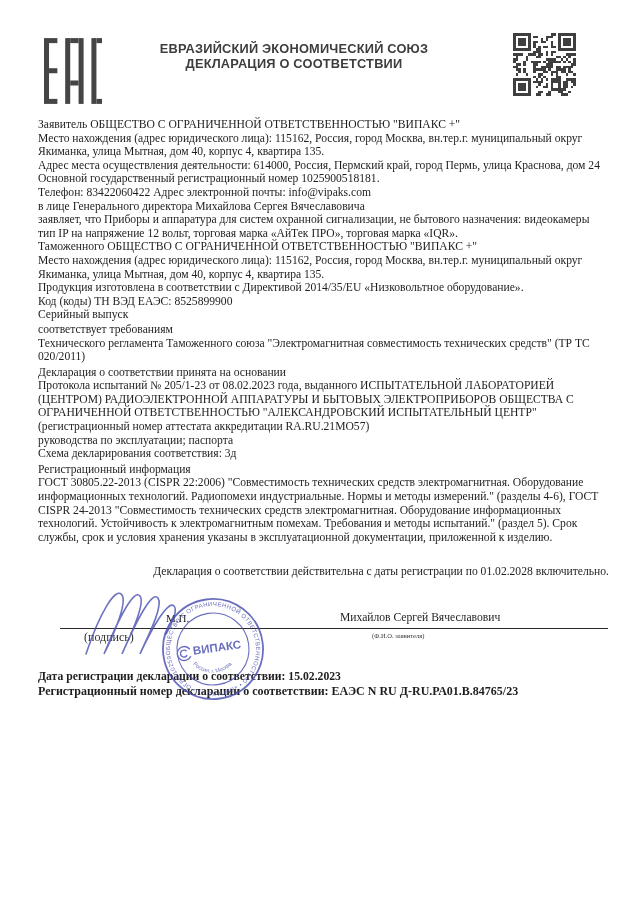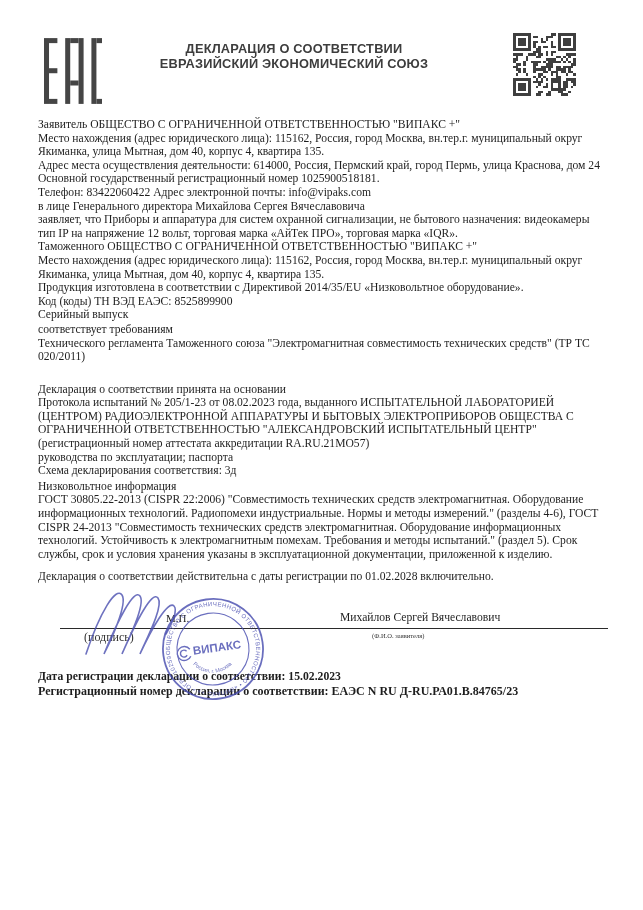--- a/index.html
+++ b/index.html
@@ -50,22 +50,22 @@
       <rect x="62" y="0" width="9" height="118"></rect>
       <rect x="47" y="0" width="15" height="9"></rect>
       <rect x="47" y="76" width="15" height="9"></rect>
       <rect x="85" y="0" width="9" height="118"></rect>
       <rect x="94" y="0" width="10" height="9"></rect>
       <rect x="94" y="109" width="10" height="9"></rect>
     </g>
   </svg>
 
   <div class="title-block">
+    <div>ЕВРАЗИЙСКИЙ ЭКОНОМИЧЕСКИЙ СОЮЗ</div>
     <div>ДЕКЛАРАЦИЯ О СООТВЕТСТВИИ</div>
-    <div>ЕВРАЗИЙСКИЙ ЭКОНОМИЧЕСКИЙ СОЮЗ</div>
   </div>
 
   <svg class="qr" id="qr-svg" viewBox="0 0 25 25" shape-rendering="crispEdges" aria-hidden="true">
       <rect x="15" y="0" width="1" height="1" fill="#3f3f3f"></rect>
       <rect x="16" y="0" width="1" height="1" fill="#3f3f3f"></rect>
       <rect x="8" y="1" width="1" height="1" fill="#3f3f3f"></rect>
       <rect x="9" y="1" width="1" height="1" fill="#3f3f3f"></rect>
       <rect x="13" y="1" width="1" height="1" fill="#3f3f3f"></rect>
       <rect x="14" y="1" width="1" height="1" fill="#3f3f3f"></rect>
       <rect x="15" y="1" width="1" height="1" fill="#3f3f3f"></rect>
@@ -279,27 +279,27 @@
       <div class="para"><span>Телефон: 83422060422 Адрес электронной почты: info@vipaks.com</span></div>
       <div class="para"><span class="b">в лице </span><span>Генерального директора Михайлова Сергея Вячеславовича</span></div>
       <div class="para"><span class="b">заявляет, что </span><span>Приборы и аппаратура для систем охранной сигнализации, не бытового назначения: видеокамеры тип IP на напряжение 12 вольт, торговая марка «АйТек ПРО», торговая марка «IQR».</span></div>
       <div class="para"><span class="b">Таможенного </span><span>ОБЩЕСТВО С ОГРАНИЧЕННОЙ ОТВЕТСТВЕННОСТЬЮ "ВИПАКС +"</span></div>
       <div class="para"><span>Место нахождения (адрес юридического лица): 115162, Россия, город Москва, вн.тер.г. муниципальный округ Якиманка, улица Мытная, дом 40, корпус 4, квартира 135.</span></div>
       <div class="para"><span>Продукция изготовлена в соответствии с Директивой 2014/35/EU «Низковольтное оборудование».</span></div>
       <div class="para"><span>Код (коды) ТН ВЭД ЕАЭС: 8525899900</span></div>
       <div class="para"><span>Серийный выпуск</span></div>
       <div class="para" style="margin-top: 1px;"><span class="b">соответствует требованиям</span></div>
       <div class="para"><span>Технического регламента Таможенного союза "Электромагнитная совместимость технических средств" (ТР ТС 020/2011)</span></div>
-      <div class="para" style="margin-top: 19px;"><span class="b">Декларация о соответствии принята на основании</span></div>
+      <div class="para" style="margin-top: 2px;"><span class="b">Декларация о соответствии принята на основании</span></div>
       <div class="para"><span>Протокола испытаний № 205/1-23 от 08.02.2023 года, выданного ИСПЫТАТЕЛЬНОЙ ЛАБОРАТОРИЕЙ (ЦЕНТРОМ) РАДИОЭЛЕКТРОННОЙ АППАРАТУРЫ И БЫТОВЫХ ЭЛЕКТРОПРИБОРОВ ОБЩЕСТВА С ОГРАНИЧЕННОЙ ОТВЕТСТВЕННОСТЬЮ "АЛЕКСАНДРОВСКИЙ ИСПЫТАТЕЛЬНЫЙ ЦЕНТР" (регистрационный номер аттестата аккредитации RA.RU.21МО57)</span></div>
       <div class="para"><span>руководства по эксплуатации; паспорта</span></div>
       <div class="para"><span>Схема декларирования соответствия: 3д</span></div>
-      <div class="para" style="margin-top: 2px;"><span class="b">Низковольтное информация</span></div>
+      <div class="para" style="margin-top: 2px;"><span class="b">Регистрационный информация</span></div>
       <div class="para"><span>ГОСТ 30805.22-2013 (CISPR 22:2006) "Совместимость технических средств электромагнитная. Оборудование информационных технологий. Радиопомехи индустриальные. Нормы и методы измерений." (разделы 4-6), ГОСТ CISPR 24-2013 "Совместимость технических средств электромагнитная. Оборудование информационных технологий. Устойчивость к электромагнитным помехам. Требования и методы испытаний." (раздел 5). Срок службы, срок и условия хранения указаны в эксплуатационной документации, приложенной к изделию.</span></div>
-      <div class="para" style="margin-top: 9px;"><span class="b">Декларация о соответствии действительна с даты регистрации по 01.02.2028 включительно.</span></div>
+      <div class="para" style="margin-top: 21px; text-align: right;"><span class="b">Декларация о соответствии действительна с даты регистрации по 01.02.2028 включительно.</span></div>
     </div>
 
   <div class="sig-rule"></div>
   <div class="mp-label">М.П.</div>
   <div class="signer-name">Михайлов Сергей Вячеславович</div>
   <div class="sign-label">(подпись)</div>
   <div class="fio-label">(Ф.И.О. заявителя)</div>
 
   <div class="reg-line">
     <span>Регистрационный номер декларации о соответствии:</span>

